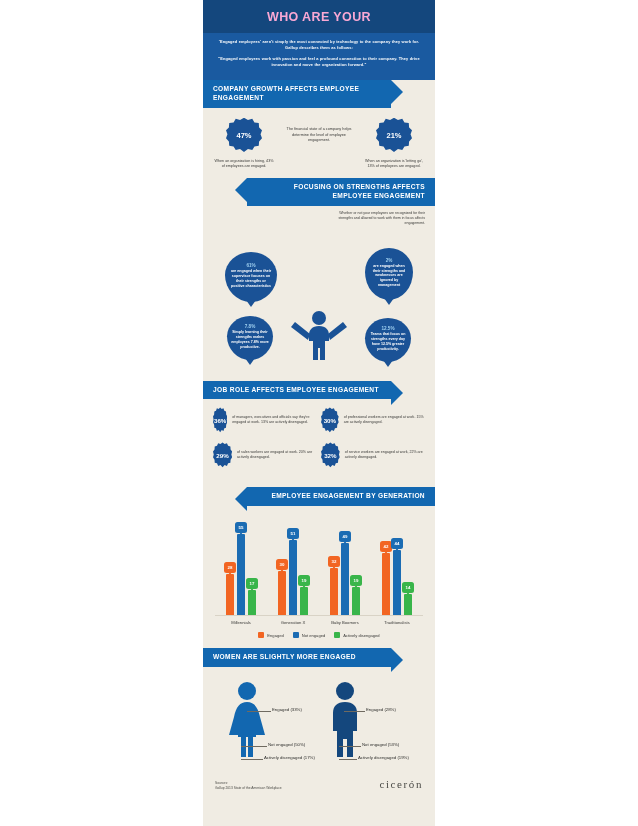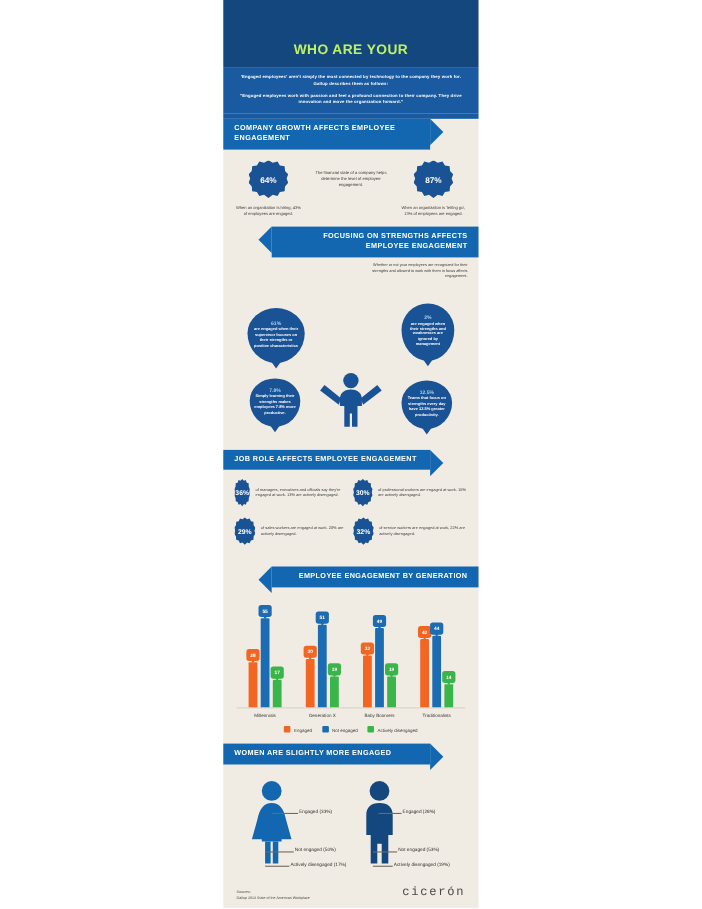--- a/index.html
+++ b/index.html
@@ -10,23 +10,22 @@
   }
   .page { position: relative; width: 638px; height: 826px; background: #ffffff; overflow: hidden; }
   .infographic {
     position: absolute; left: 203px; top: 0; width: 232px; height: 826px;
     background: #f0ece3;
   }
 
   
   .hdr-dark { background: #14477d; padding: 10px 14px 8px; text-align: center; }
   .hdr-title1 {
-    color: #bef264; font-size: 12.5px; font-weight: bold; letter-spacing: 0.4px;
+    color: #f9a8d4; font-size: 12.5px; font-weight: bold; letter-spacing: 0.4px;
     line-height: 1.18;
-    margin-top: 28px;
   }
   .hdr-title2 {
     color: #ffffff; font-size: 12.5px; font-weight: bold; letter-spacing: 0.4px;
     line-height: 1.18;
   }
   .hdr-mid { background: #1a5aa0; padding: 6px 12px 7px; text-align: center; }
   .hdr-sub {
     color: #ffffff; font-size: 3.9px; font-weight: bold; line-height: 1.55;
     letter-spacing: 0.15px;
   }
@@ -132,47 +131,47 @@
   .gender { position: relative; height: 105px; padding: 10px 0 0; }
   .fig { position: absolute; }
   .fig-f { left: 22px; top: 14px; }
   .fig-m { left: 120px; top: 14px; }
   .glabel { position: absolute; font-size: 4.3px; color: #2e2e2c; white-space: nowrap; }
   .leader { position: absolute; background: #6f6a60; height: 0.6px; }
 
   
   .footer { display: flex; align-items: flex-end; justify-content: space-between; padding: 6px 12px 9px; }
   .src { font-size: 3.3px; color: #4a4a46; line-height: 1.45; }
-  .logo { font-size: 11px; color: #4a4a46; letter-spacing: 1.6px; font-family: Liberation Mono, monospace; text-align: center; }
+  .logo { font-size: 11px; color: #4a4a46; letter-spacing: 1.6px; font-family: Liberation Serif, serif; text-align: center; }
 </style>
 </head>
 <body>
 
 <div class="page">
  <div class="infographic">
 
   <div class="hdr-dark">
     <div class="hdr-title1">WHO ARE YOUR</div>
   </div>
   <div class="hdr-mid">
     <div class="hdr-sub">'Engaged employees' aren't simply the most connected by technology to the company they work for. Gallup describes them as follows:</div>
     <div class="hdr-sub second">"Engaged employees work with passion and feel a profound connection to their company. They drive innovation and move the organization forward."</div>
   </div>
   <div class="hdr-strip"></div>
 
   <div class="sec">
     <div class="banner left">COMPANY GROWTH AFFECTS EMPLOYEE ENGAGEMENT</div>
     <div class="growth-row">
       <div class="growth-col">
-        <div class="badge s1">64%</div>
+        <div class="badge s1">47%</div>
         <div class="growth-caption">When an organization is hiring, 43% of employees are engaged.</div>
       </div>
       <div class="growth-mid">The financial state of a company helps determine the level of employee engagement.</div>
       <div class="growth-col">
-        <div class="badge s1">87%</div>
+        <div class="badge s1">21%</div>
         <div class="growth-caption">When an organization is 'letting go', 13% of employees are engaged.</div>
       </div>
     </div>
   </div>
 
   <div class="sec" style="margin-top:8px;">
     <div class="banner right">FOCUSING ON STRENGTHS AFFECTS EMPLOYEE ENGAGEMENT</div>
     <div class="strengths">
       <div class="str-note">Whether or not your employees are recognized for their strengths and allowed to work with them in focus affects engagement.</div>
 

